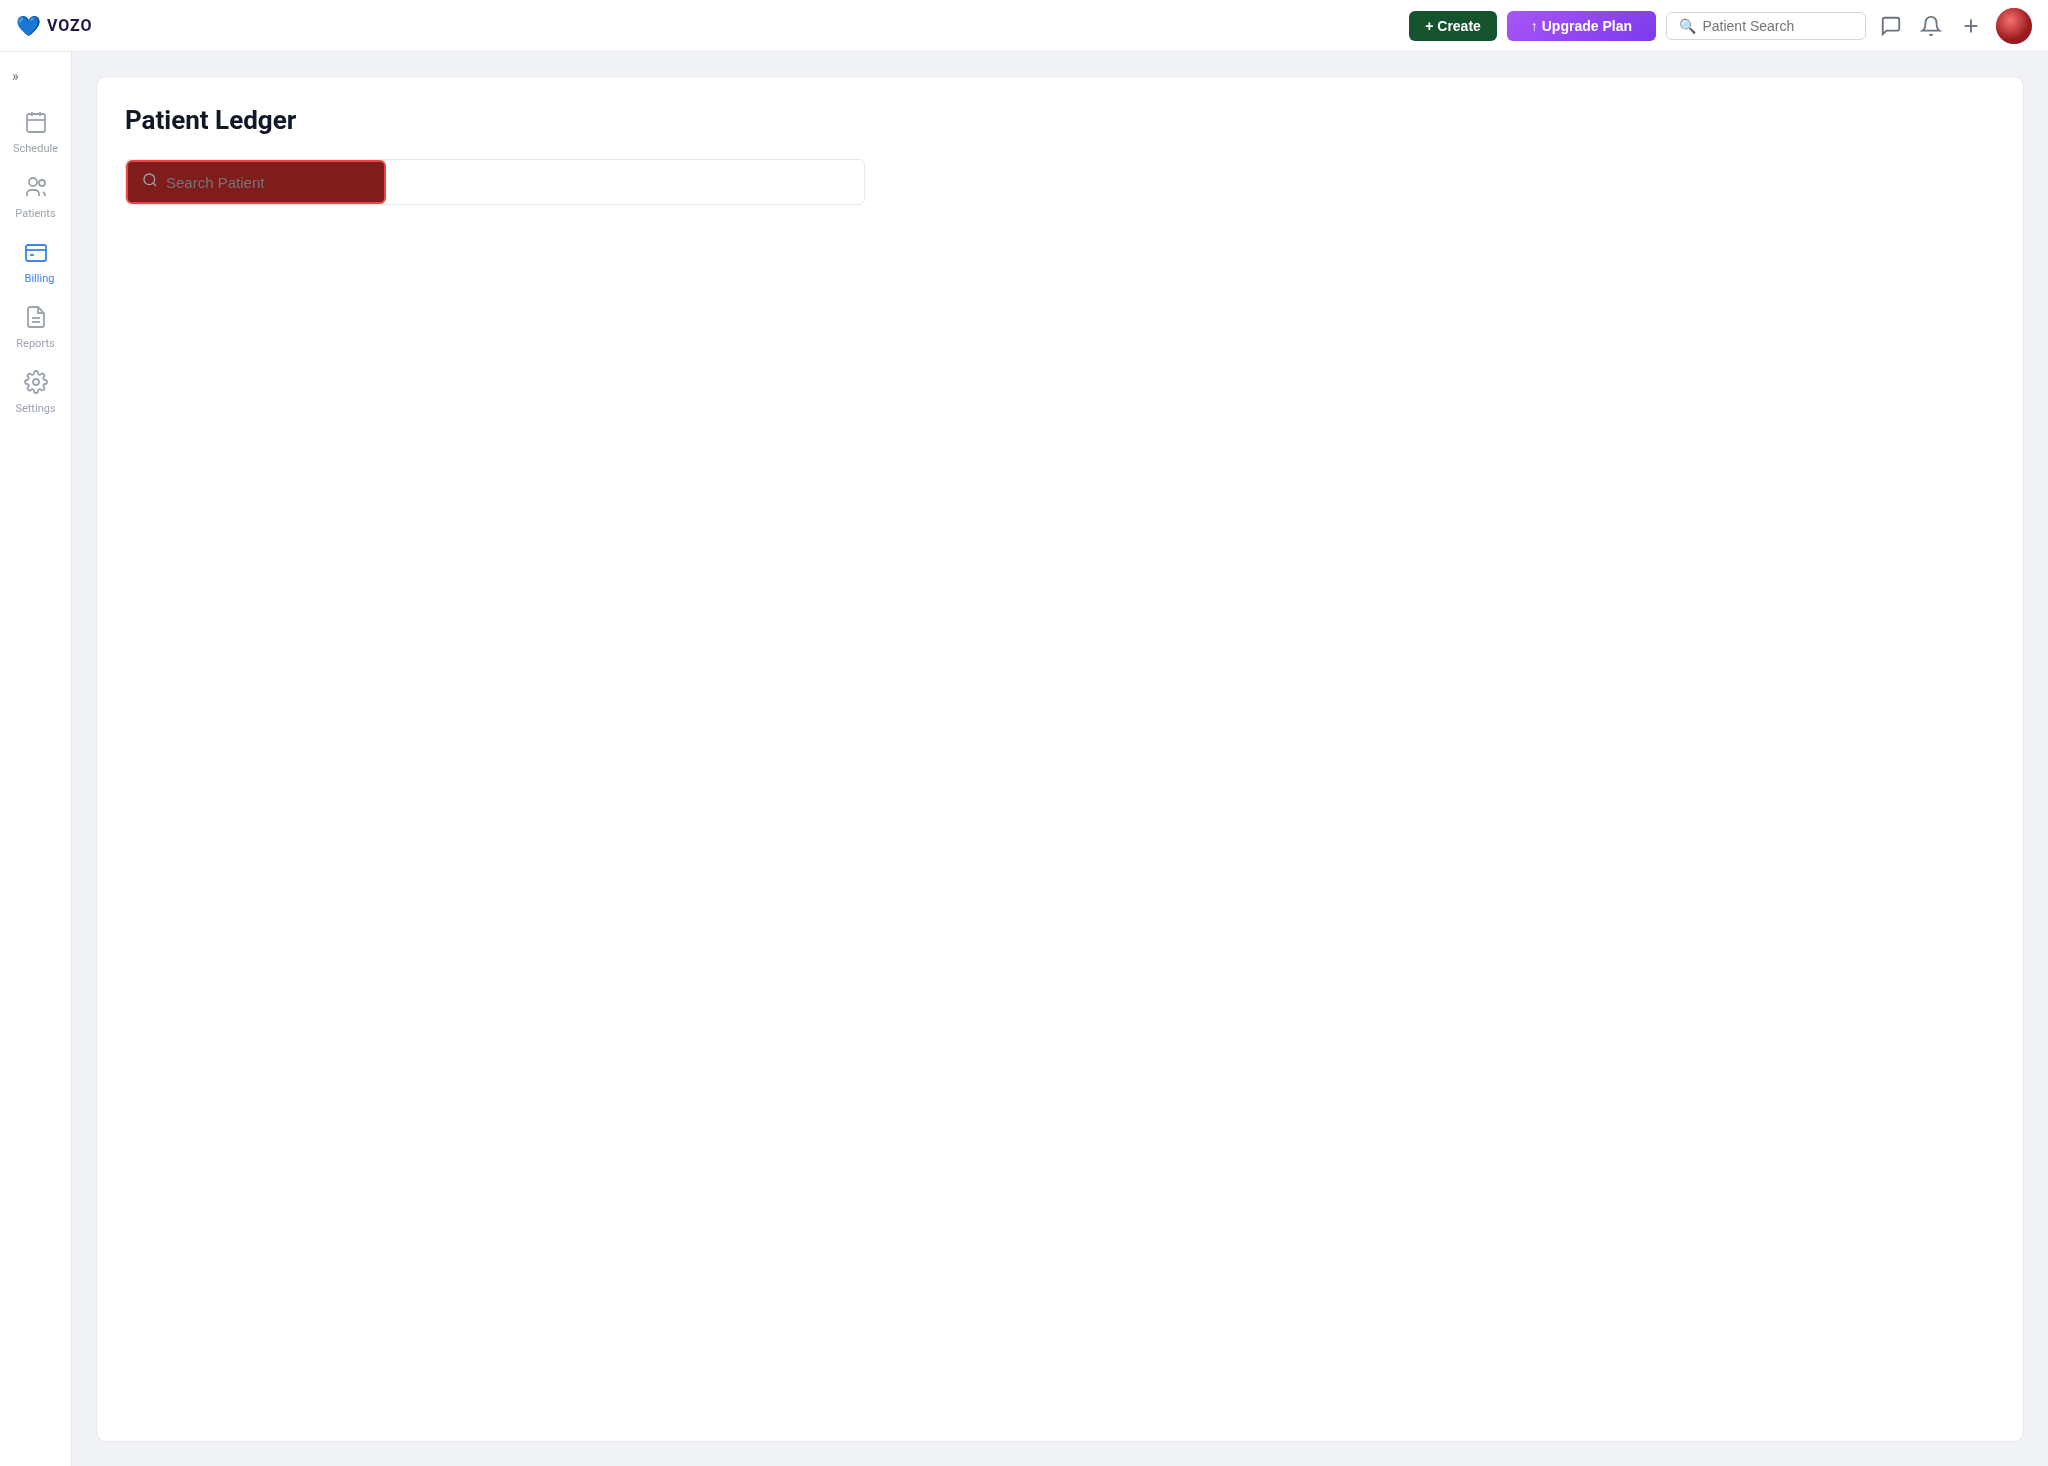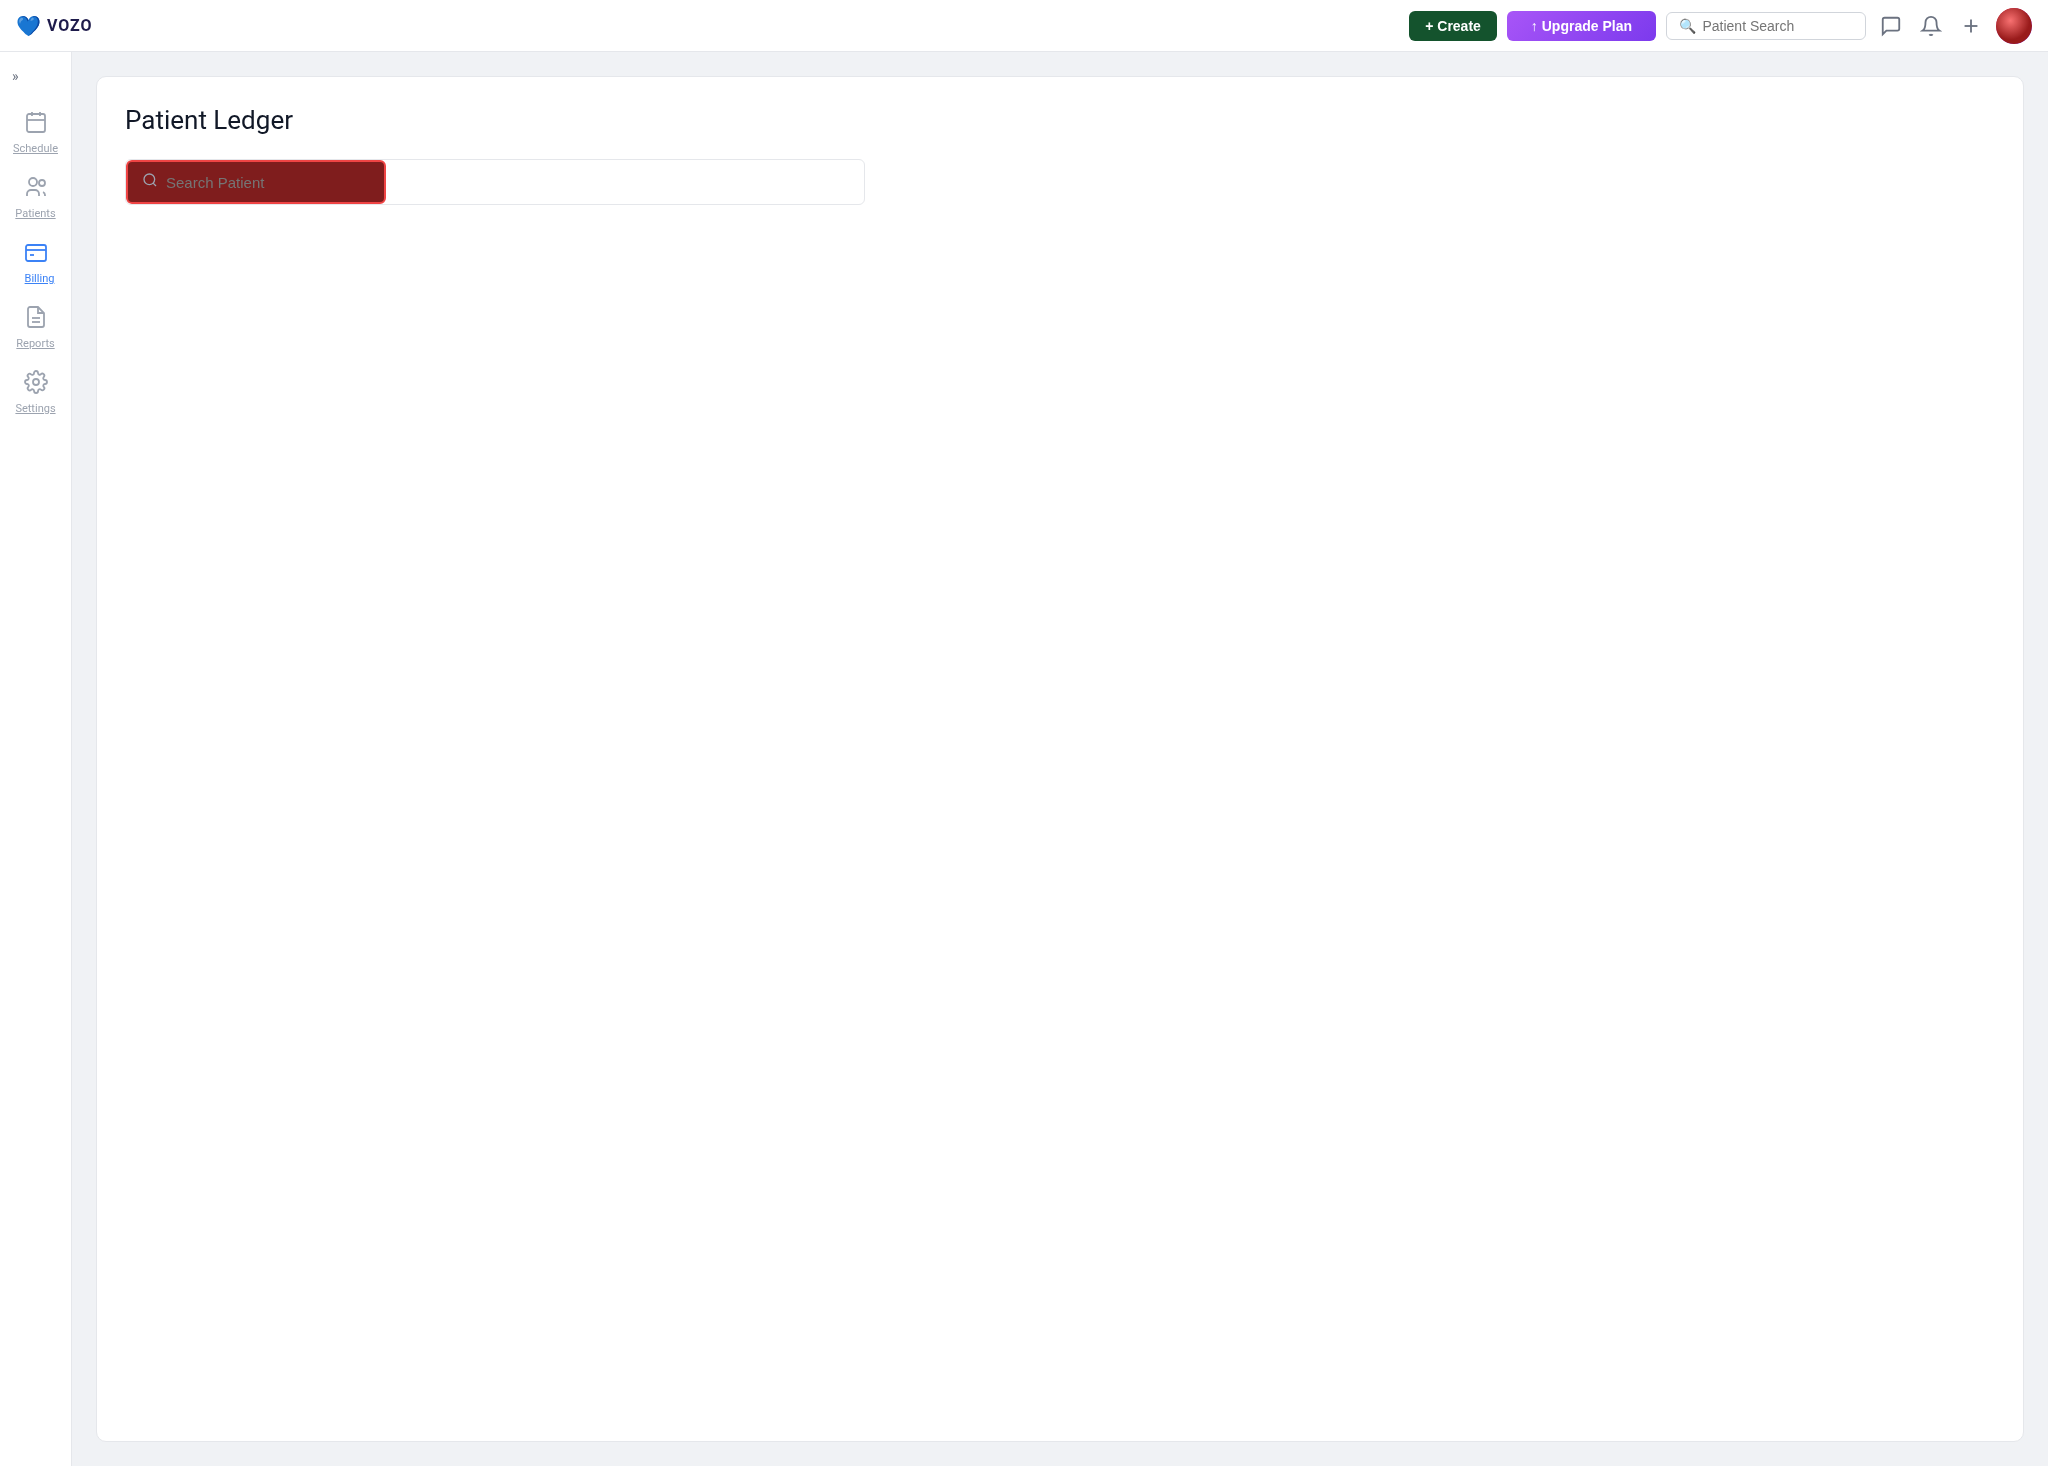--- a/index.html
+++ b/index.html
@@ -161,21 +161,20 @@
       font-size: 22px;
       color: #9ca3af;
     }
     .sidebar-item.active .icon {
       color: #3b82f6;
     }
     .sidebar-item .label {
       font-size: 11px;
       color: #9ca3af;
       text-align: center;
-      text-decoration: underline;
     }
     .sidebar-item.active .label {
       color: #3b82f6;
       padding-left: 8px;
     }
 
     
     .main-content {
       flex: 1;
       padding: 24px;
@@ -183,21 +182,21 @@
     }
     .page-card {
       background: #fff;
       border-radius: 10px;
       border: 1px solid #e5e7eb;
       padding: 28px 28px;
       min-height: calc(100vh - 100px);
     }
     .page-title {
       font-size: 26px;
-      font-weight: 400;
+      font-weight: 700;
       color: #111827;
       margin-bottom: 24px;
     }
     .patient-search-box {
       display: flex;
       align-items: center;
       border: 2px solid #ef4444;
       border-radius: 6px;
       padding: 10px 14px;
       gap: 8px;

